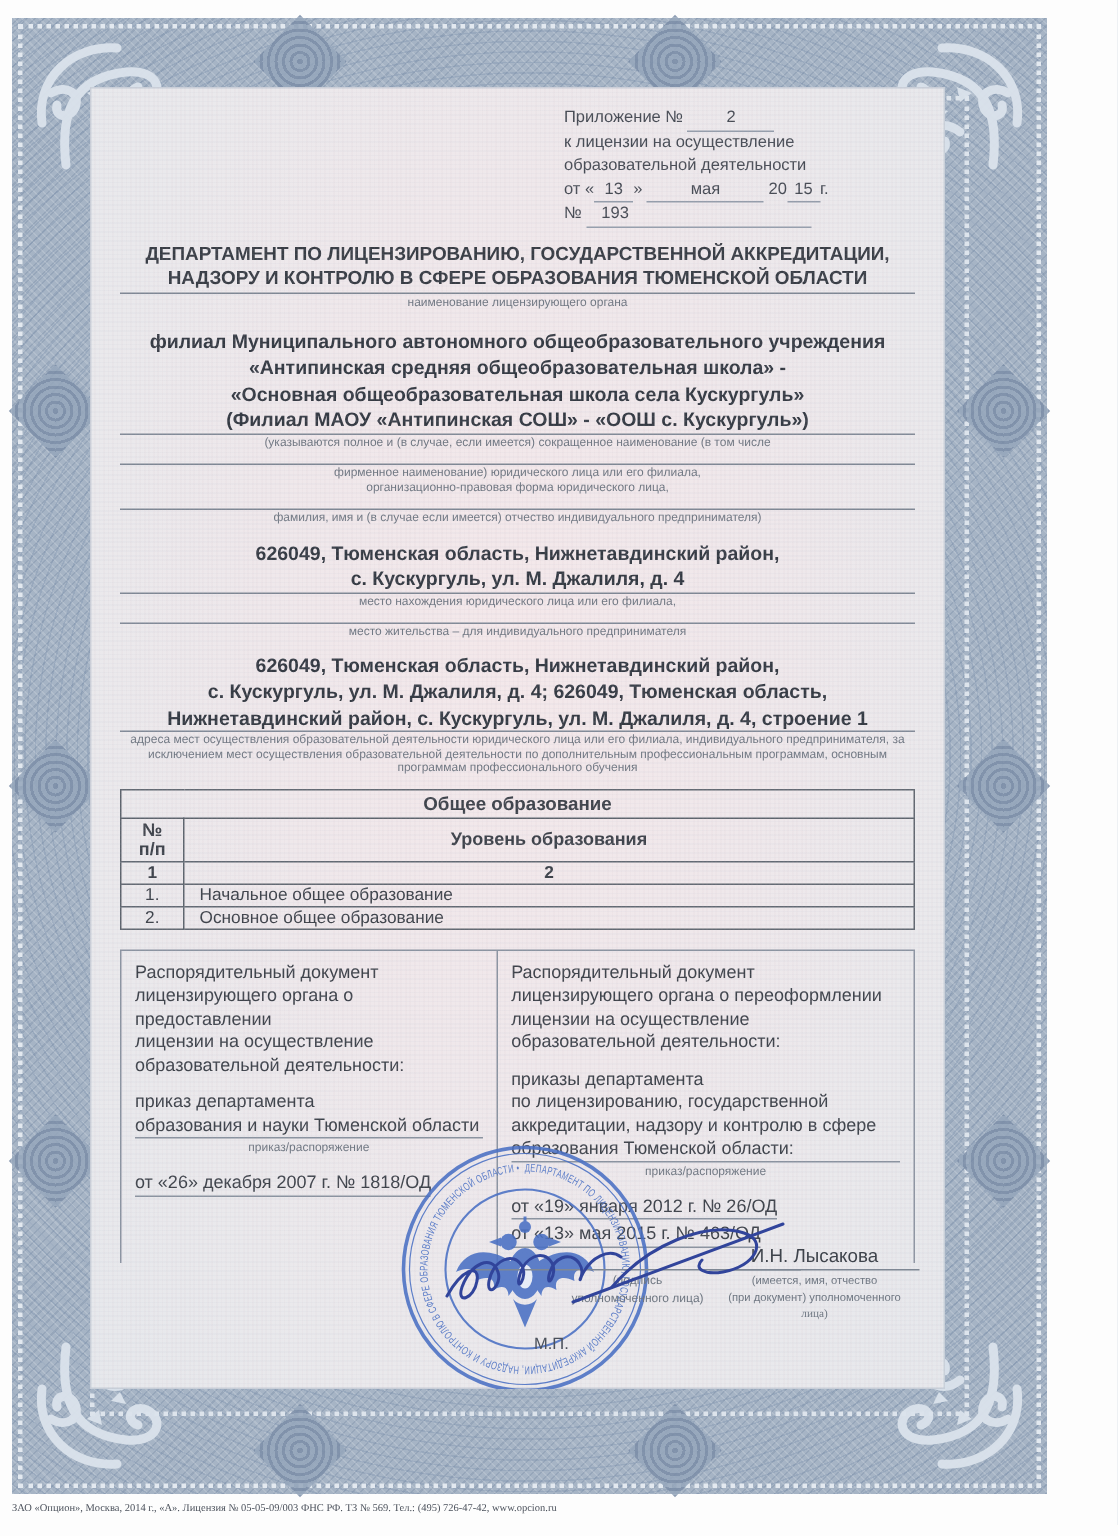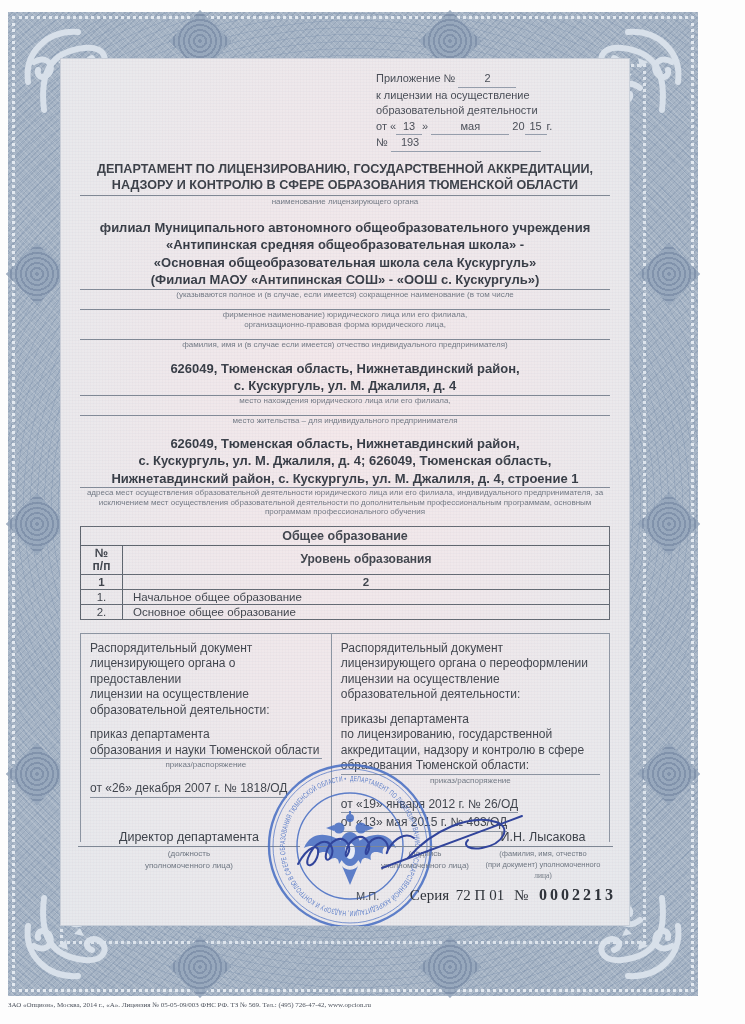--- a/index.html
+++ b/index.html
@@ -271,47 +271,36 @@
         <div class="u">образования Тюменской области:</div>
         <div class="cap">приказ/распоряжение</div>
         <div class="gap"></div>
         <div><span class="date">от «19» января 2012 г. № 26/ОД</span></div>
         <div><span class="date">от «13» мая 2015 г. № 463/ОД</span></div>
       </div>
     </div>
 
     <div class="sigzone">
 
-      <div class="sigblock" style="left:18px; top:772px; width:222px;">
-        <div class="line">Директор департамента</div>
-        <div class="cap">(должность</div>
-        <div class="cap">уполномоченного лица)</div>
-      </div>
 
       <div class="sigblock" style="left:256px; top:772px; width:218px; z-index:3;">
         <div class="line">&nbsp;</div>
         <div class="cap">(подпись</div>
         <div class="cap">уполномоченного лица)</div>
       </div>
 
       <div class="sigblock" style="left:413px; top:772px; width:140px;">
         <div class="line">И.Н. Лысакова</div>
-        <div class="cap" style="font-size:7.5px; line-height:9px;">(фамилия, имя, отчество</div>
+        <div class="cap" style="font-size:7.5px; line-height:9px;">(имеется, имя, отчество</div>
         <div class="cap" style="font-size:7.5px; line-height:9px;">(при документ) уполномоченного</div>
         <div class="cap" style="font-size:7.5px; line-height:9px;font-family:Liberation Serif, serif;">лица)</div>
       </div>
 
       <div class="mp">М.П.</div>
 
-      <div class="series">
-        <span>Серия</span>
-        <span class="grp">72 П 01</span>
-        <span class="grp">№</span>
-        <span class="num">0002213</span>
-      </div>
 
       <svg class="stamp" width="170" height="170" viewBox="0 0 170 170">
         <g stroke="#4a70c4" fill="none">
           <circle cx="85" cy="85" r="81" stroke-width="2.4"></circle>
           <circle cx="85" cy="85" r="77" stroke-width="0.8"></circle>
           <circle cx="85" cy="85" r="53" stroke-width="1.4"></circle>
         </g>
         <path id="ringPath" d="M 85,20 A 65,65 0 1 1 84.9,20" fill="none"></path>
         <text font-size="7.4" fill="#4a70c4" letter-spacing="0.3" font-family="Liberation Sans, sans-serif">
           <textPath href="#ringPath" textLength="404" lengthAdjust="spacingAndGlyphs">ДЕПАРТАМЕНТ ПО ЛИЦЕНЗИРОВАНИЮ, ГОСУДАРСТВЕННОЙ АККРЕДИТАЦИИ, НАДЗОРУ И КОНТРОЛЮ В СФЕРЕ ОБРАЗОВАНИЯ ТЮМЕНСКОЙ ОБЛАСТИ •</textPath>

